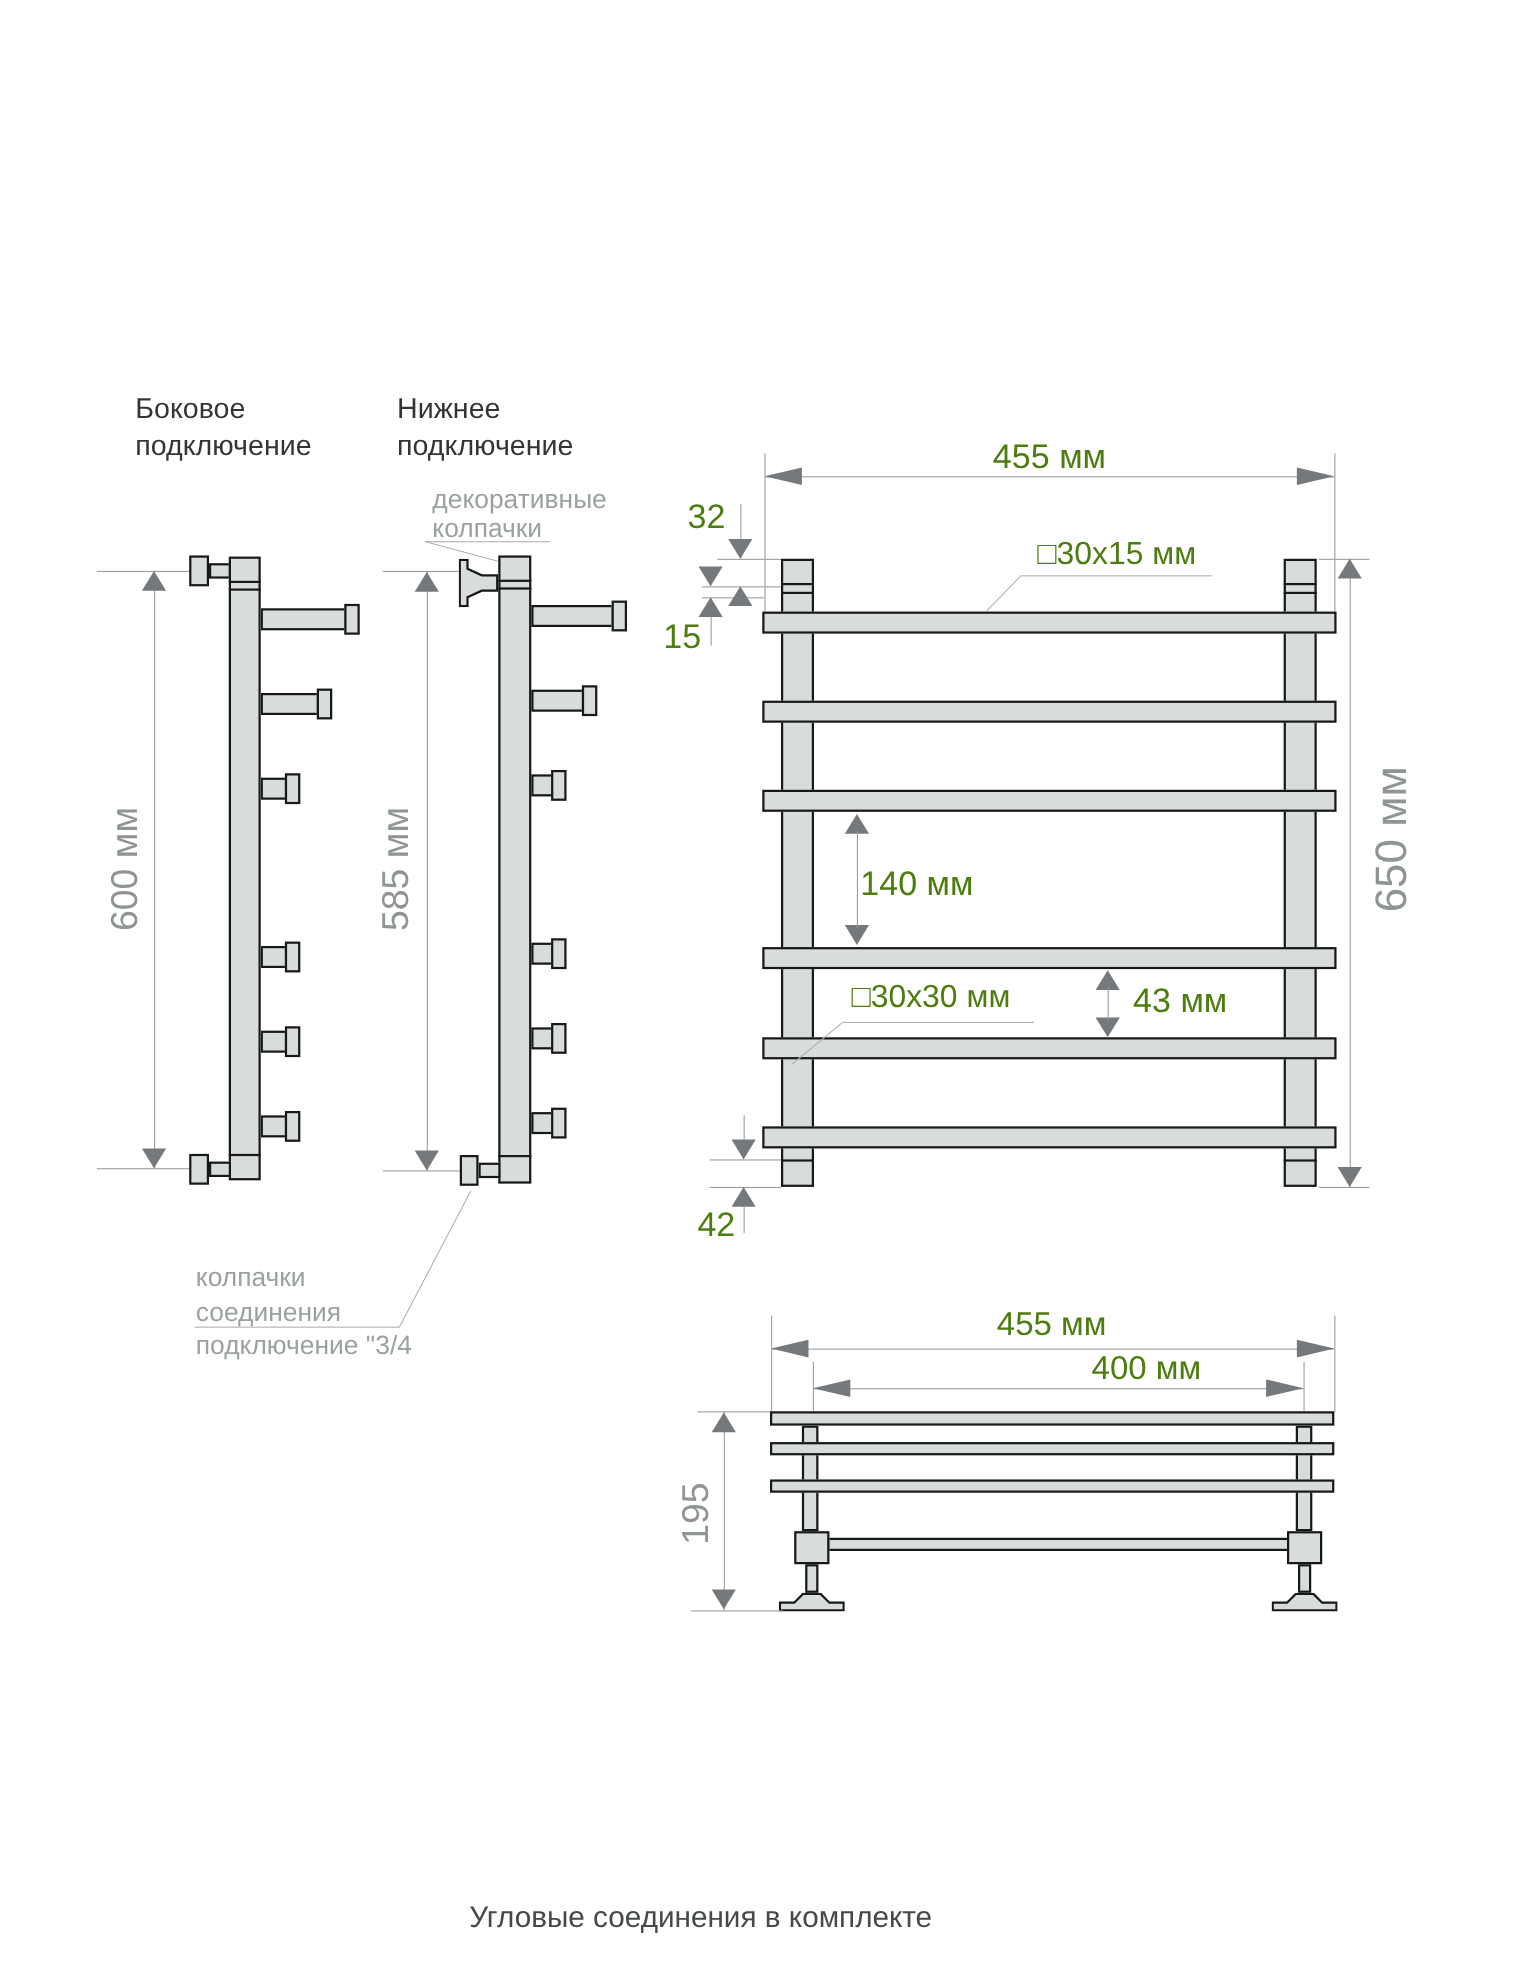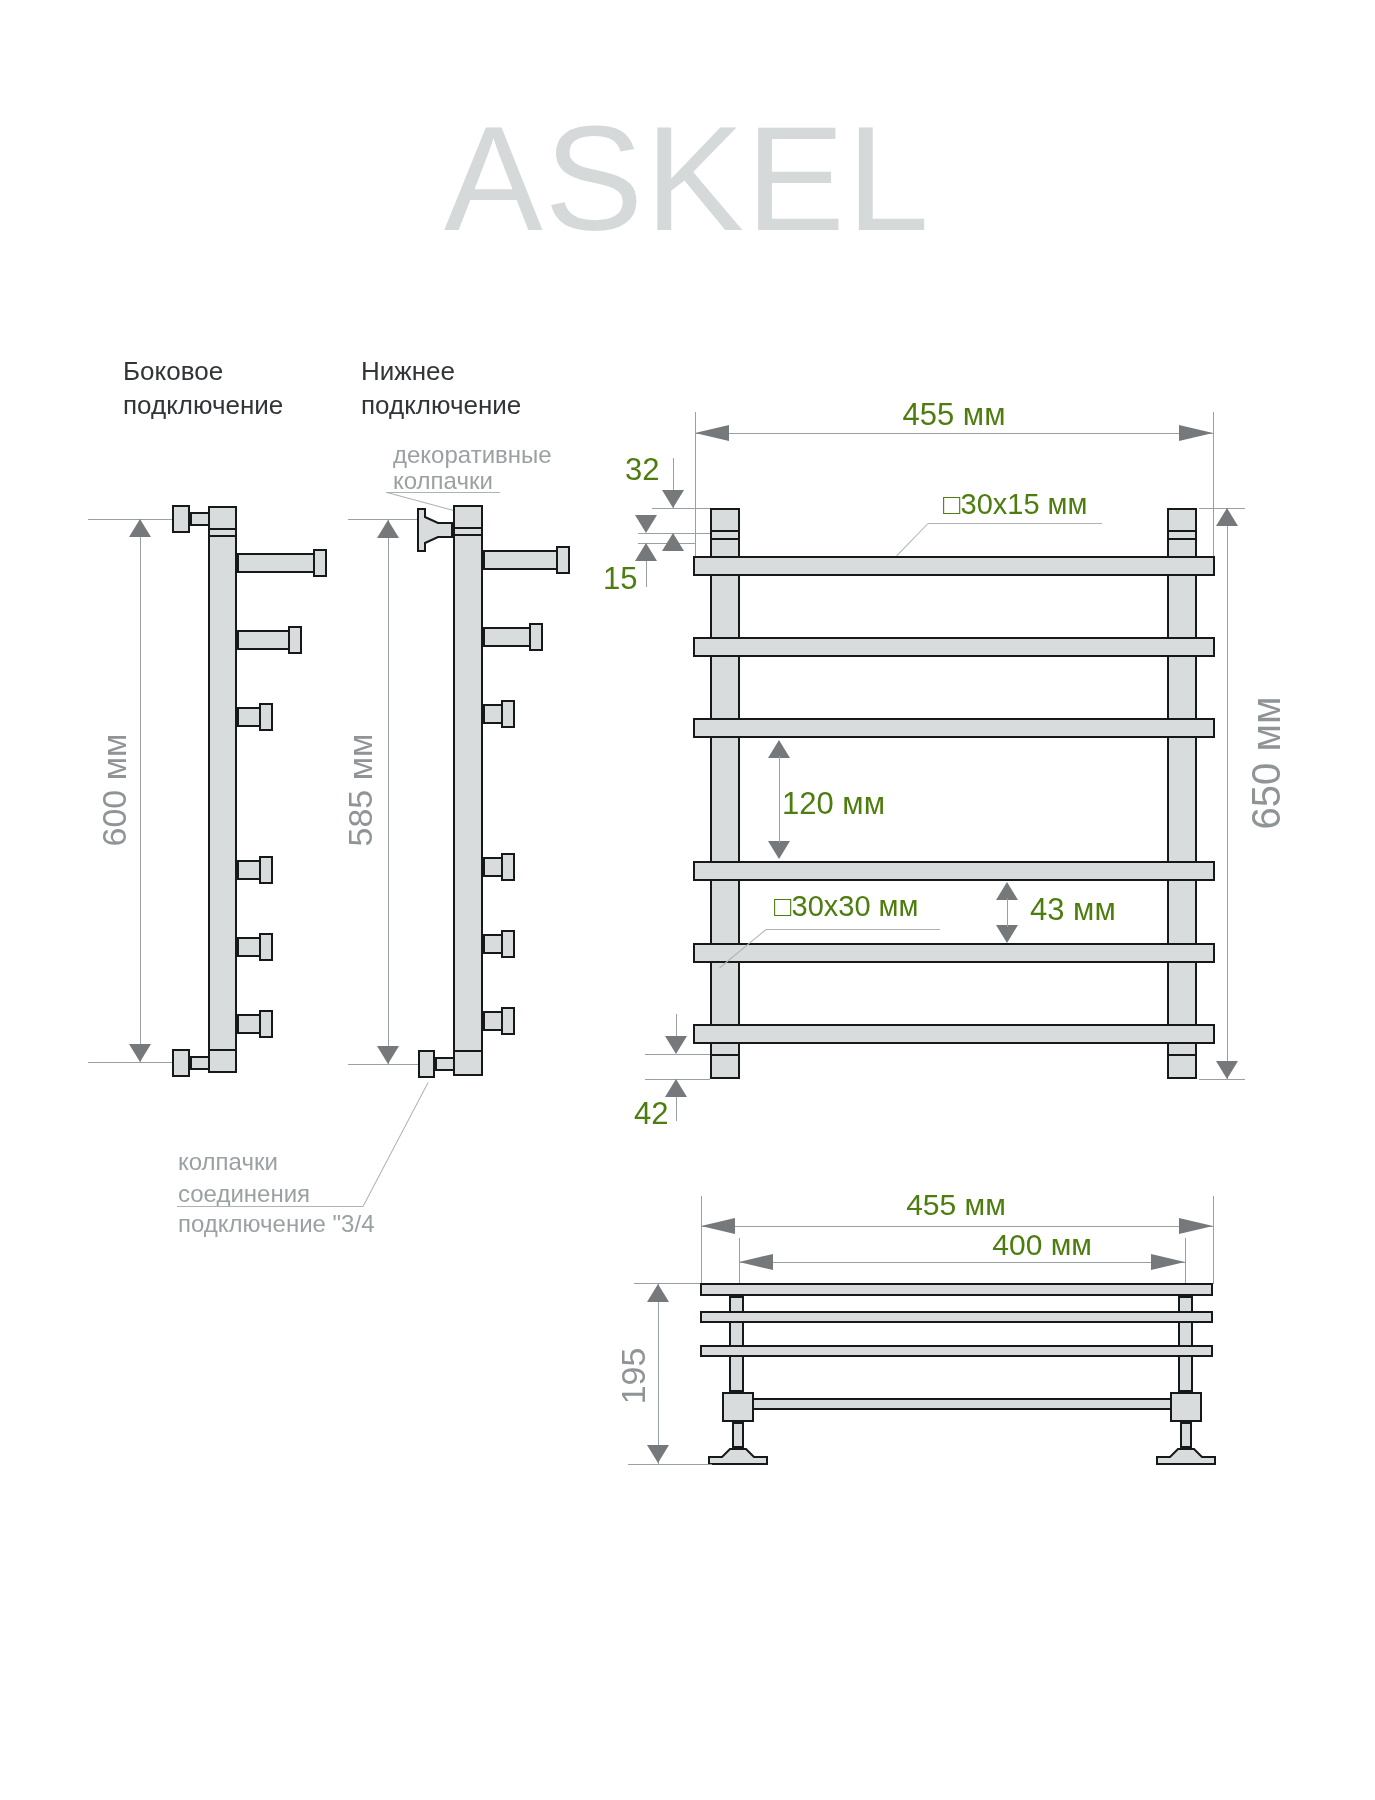--- a/index.html
+++ b/index.html
@@ -32,21 +32,20 @@
   .title-size{position:absolute;left:0;top:258px;width:1375px;text-align:center;
         color:#d6d9da;font-size:48px;font-weight:300;letter-spacing:4px;}
   .caption{position:absolute;left:287px;top:1728px;width:700px;text-align:center;
         color:#45494b;font-size:27px;}
 </style>
 </head>
 <body>
 
 <div class="canvas">
 
-  <div class="title-name">ASKEL</div>
 
   <div class="dark" style="left:123px;top:354px;">
     <div>Боковое</div>
     <div>подключение</div>
   </div>
   <div class="dark" style="left:361px;top:354px;">
     <div>Нижнее</div>
     <div>подключение</div>
   </div>
 
@@ -176,21 +175,21 @@
     <div class="hl" style="left:1199px;top:508px;width:46px;"></div>
     <div class="hl" style="left:1199px;top:1079px;width:46px;"></div>
     <div class="vl" style="left:1227px;top:508px;height:571px;"></div>
     <div class="ar ar-u" style="left:1216px;top:508px;"></div>
     <div class="ar ar-d" style="left:1216px;top:1061px;"></div>
     <div class="vdim" style="left:1266px;top:763px;font-size:40px;">650 мм</div>
 
     <div class="ar ar-u" style="left:768px;top:740px;"></div>
     <div class="ar ar-d" style="left:768px;top:841px;"></div>
     <div class="vl" style="left:779px;top:756px;height:87px;"></div>
-    <div class="dimtext" style="left:782px;top:786px;">120 мм</div>
+    <div class="dimtext" style="left:782px;top:786px;">140 мм</div>
 
     <div class="ar ar-u" style="left:996px;top:882px;"></div>
     <div class="ar ar-d" style="left:996px;top:925px;"></div>
     <div class="vl" style="left:1007px;top:898px;height:29px;"></div>
     <div class="dimtext" style="left:1030px;top:892px;">43 мм</div>
 
     <div class="dimtext" style="left:774px;top:890px;font-size:29px;">□30x30 мм</div>
     <div class="ul" style="left:766px;top:929px;width:174px;"></div>
     <div class="ldr" style="left:766px;top:929px;width:60px;transform:rotate(140.4deg);"></div>
 
@@ -239,14 +238,15 @@
     </svg>
 
     <div class="hl" style="left:634px;top:1283px;width:66px;"></div>
     <div class="hl" style="left:628px;top:1464px;width:84px;"></div>
     <div class="vl" style="left:658px;top:1283px;height:181px;"></div>
     <div class="ar ar-u" style="left:647px;top:1284px;"></div>
     <div class="ar ar-d" style="left:647px;top:1445px;"></div>
     <div class="vdim" style="left:633px;top:1376px;">195</div>
   </div>
 
+  <div class="caption">Угловые соединения в комплекте</div>
 
 </div>
 
 </body></html>

